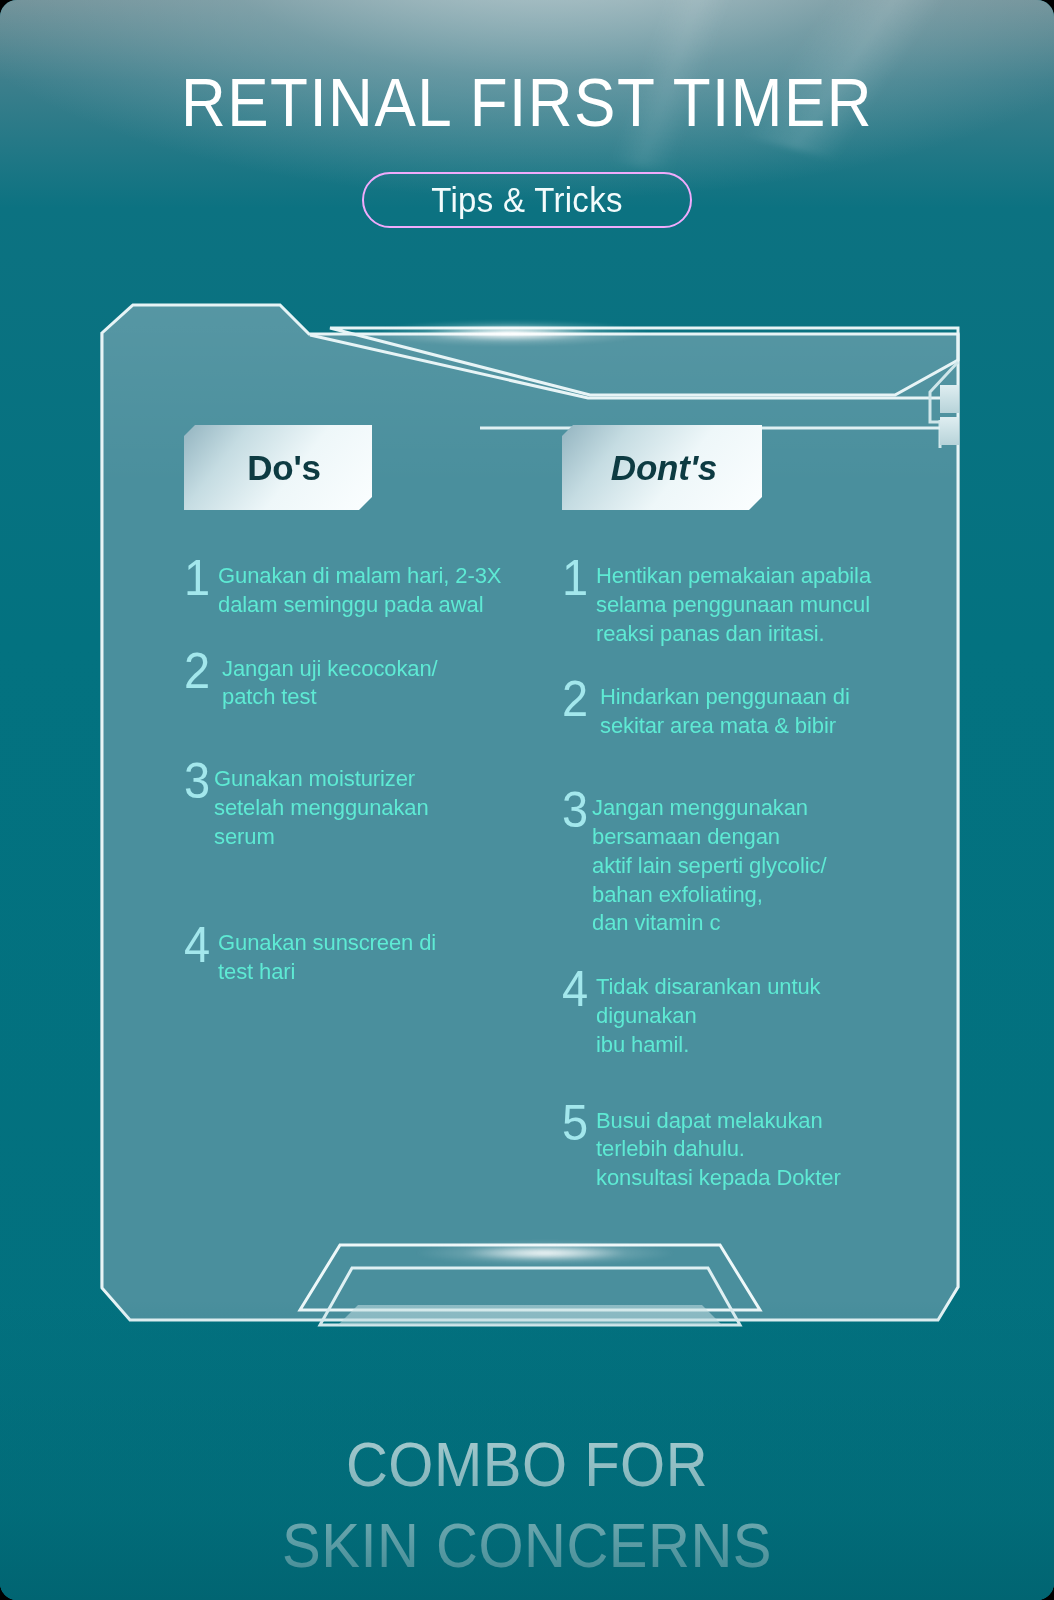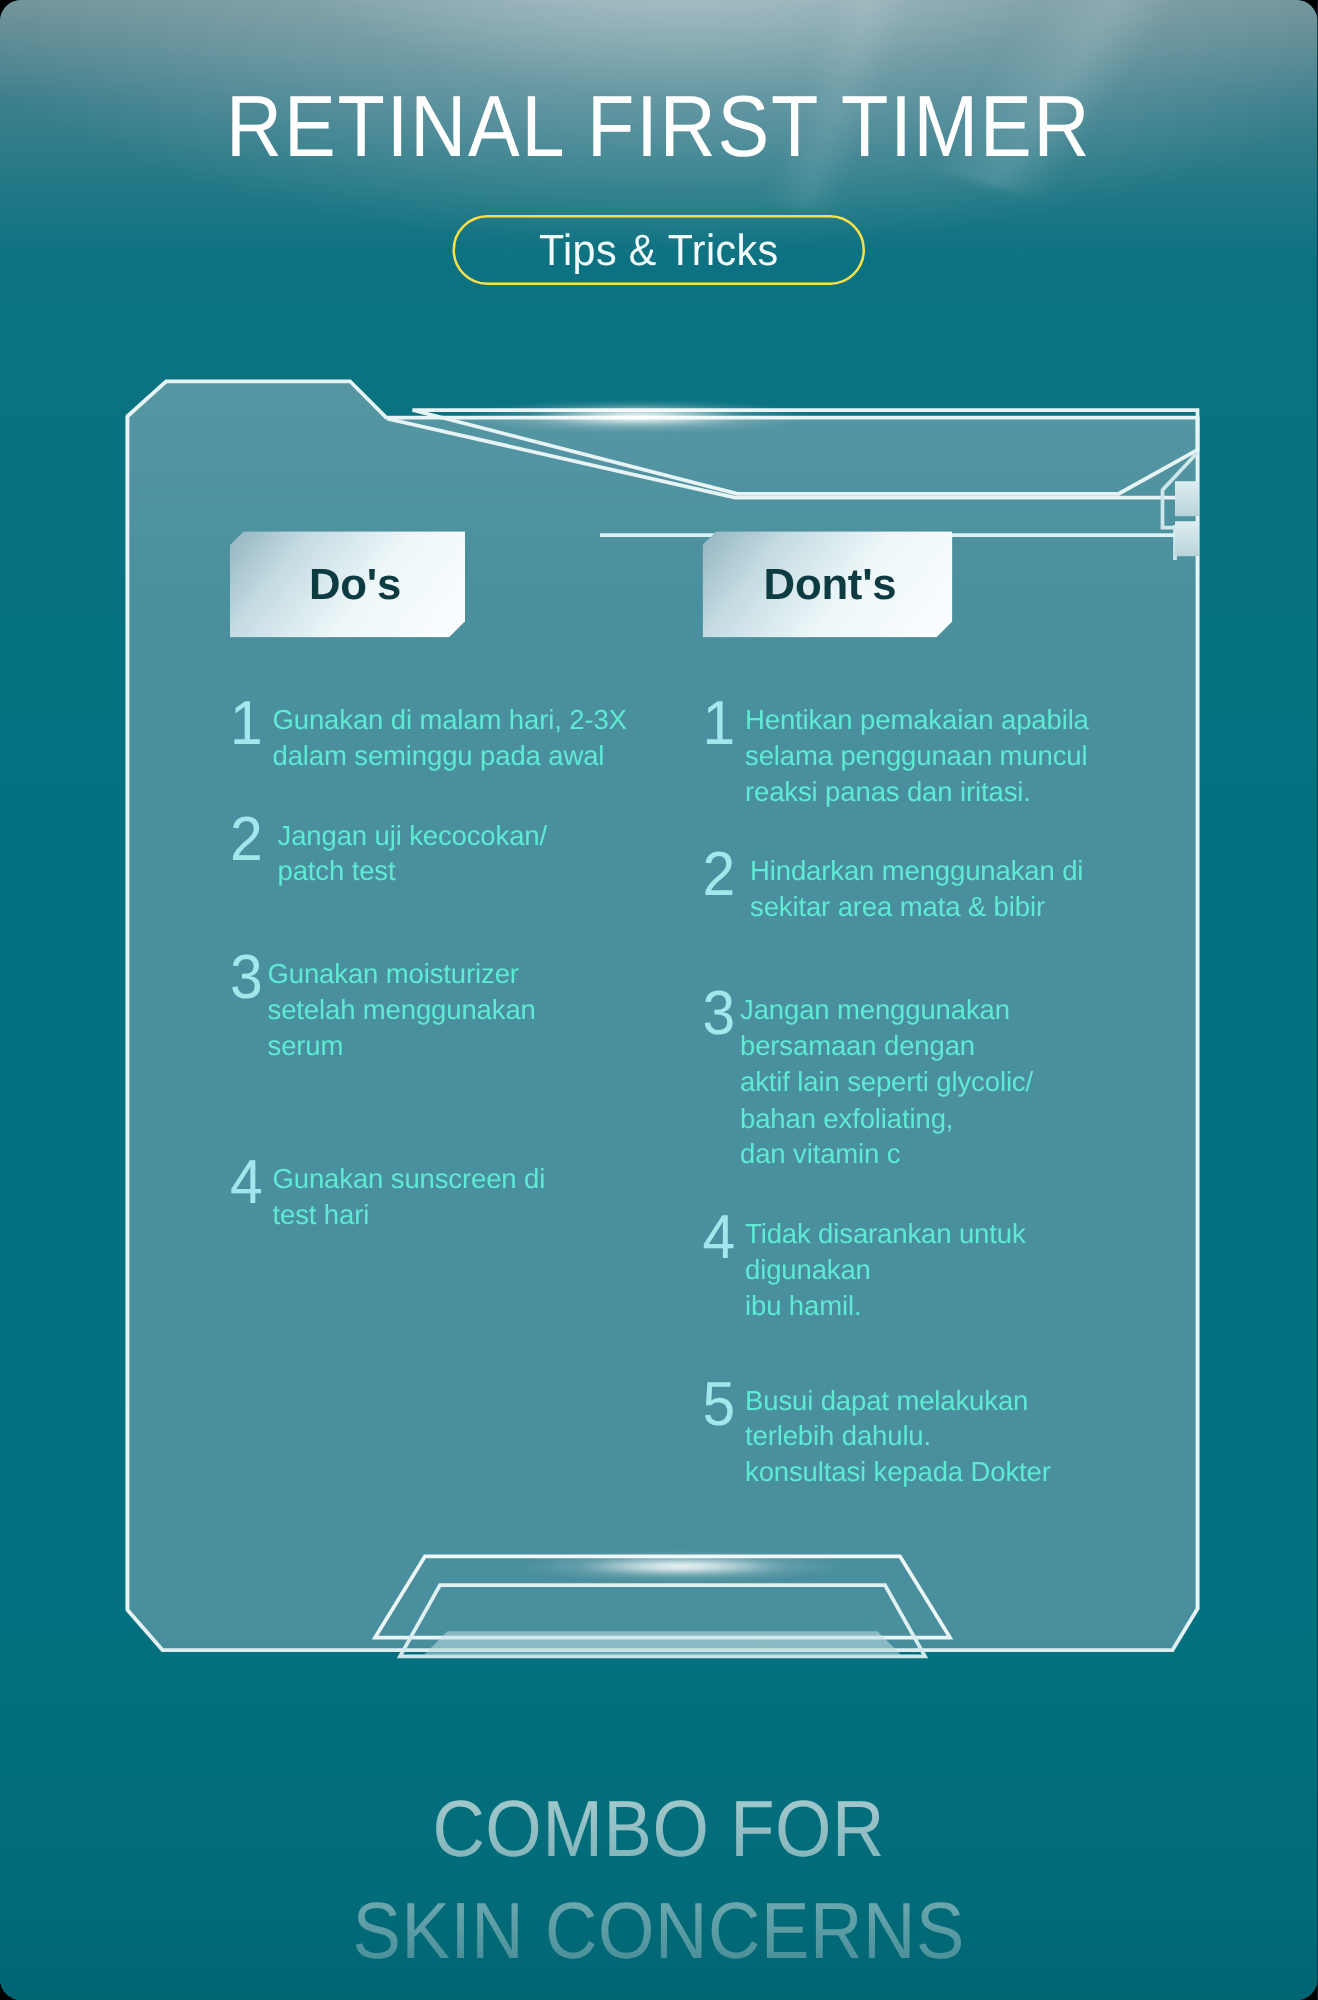--- a/index.html
+++ b/index.html
@@ -61,21 +61,21 @@
     font-family: "Liberation Sans", sans-serif;
     transform: scaleY(1.12);
     transform-origin: top center;
     white-space: nowrap;
   }
   .pill {
     position: absolute;
     top: 172px; left: 50%;
     transform: translateX(-50%);
     width: 330px; height: 56px;
-    border: 2px solid #fde047;
+    border: 2px solid #f0abfc;
     border-radius: 40px;
     display: flex; align-items: center; justify-content: center;
     box-sizing: border-box;
   }
   .pill-label {
     color: #f2fbfc;
     font-size: 33px;
     font-weight: 300;
     letter-spacing: 0.3px;
     transform: scaleY(1.06);
@@ -149,21 +149,21 @@
   .col-donts { left: 562px; width: 368px; }
 
   .badge {
     position: relative;
     width: 188px; height: 85px;
     background: linear-gradient(128deg, #93b4c0 0%, #c5dce2 26%, #eef7f9 58%, #fbfeff 100%);
     display: flex; align-items: center; justify-content: center;
     -webkit-clip-path: polygon(11px 0, 100% 0, 100% 72px, calc(100% - 13px) 100%, 0 100%, 0 11px);
     clip-path: polygon(11px 0, 100% 0, 100% 72px, calc(100% - 13px) 100%, 0 100%, 0 11px);
   }
-  .badge-donts { width: 200px; }
+  .badge-donts { width: 200px; font-style: italic; }
   .badge-label {
     font-size: 35px;
     font-weight: 700;
     color: #0d3b42;
     letter-spacing: -0.2px;
     transform: translateX(6px);
   }
   .badge-donts .badge-label { transform: translateX(2px); }
 
   .items { margin-top: 45px; }
@@ -295,21 +295,21 @@
           <div class="item-num">1</div>
           <div class="item-text">
             <span>Hentikan pemakaian apabila</span>
             <span>selama penggunaan muncul</span>
             <span>reaksi panas dan iritasi.</span>
           </div>
         </div>
         <div class="item">
           <div class="item-num">2</div>
           <div class="item-text">
-            <span>Hindarkan menggunakan di</span>
+            <span>Hindarkan penggunaan di</span>
             <span>sekitar area mata &amp; bibir</span>
           </div>
         </div>
         <div class="item">
           <div class="item-num">3</div>
           <div class="item-text">
             <span>Jangan menggunakan</span>
             <span>bersamaan dengan</span>
             <span>aktif lain seperti glycolic/</span>
             <span>bahan exfoliating,</span>

